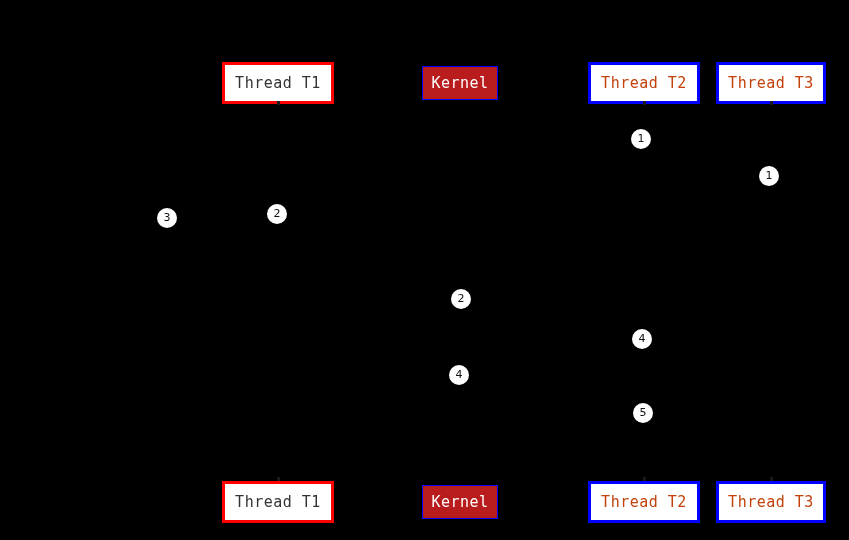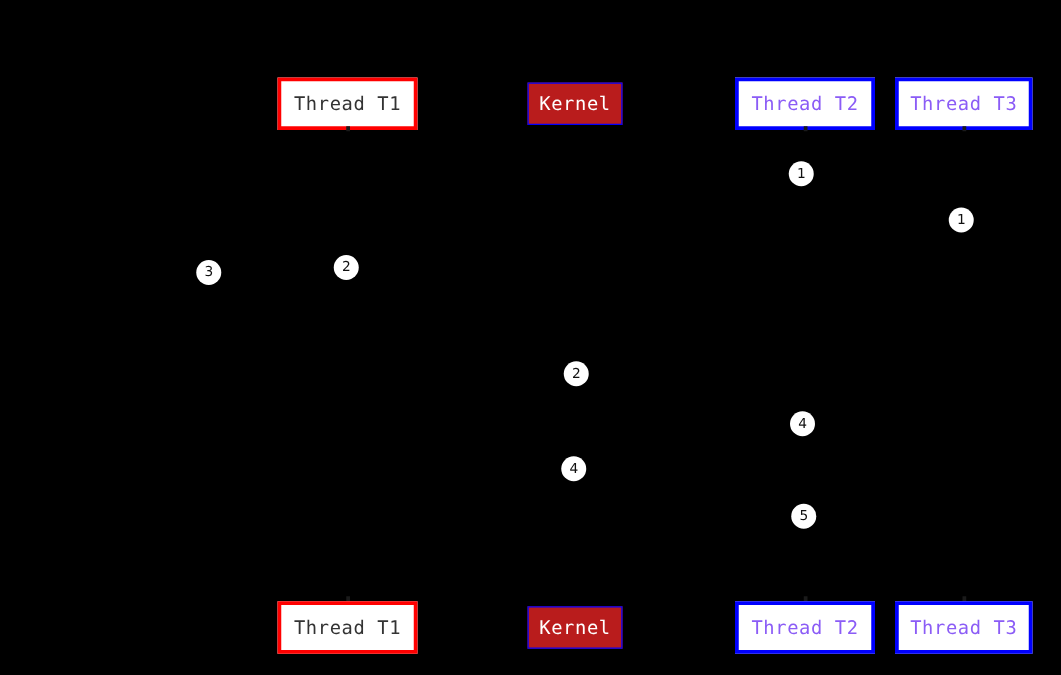--- a/index.html
+++ b/index.html
@@ -34,21 +34,21 @@
   .p-red {
     border: 3px solid #ff0000;
     background: #ffffff;
   }
   .p-red .participant-label { color: #333333; }
 
   .p-blue {
     border: 3px solid #0000ff;
     background: #ffffff;
   }
-  .p-blue .participant-label { color: #8b5cf6; text-align: right; }
+  .p-blue .participant-label { color: #c2410c; text-align: right; }
 
   .p-kernel {
     border: 1px solid #0000ff;
     background: #b91c1c;
   }
   .p-kernel .participant-label { color: #ffffff; }
 
   
   .lifeline {
     position: absolute;

